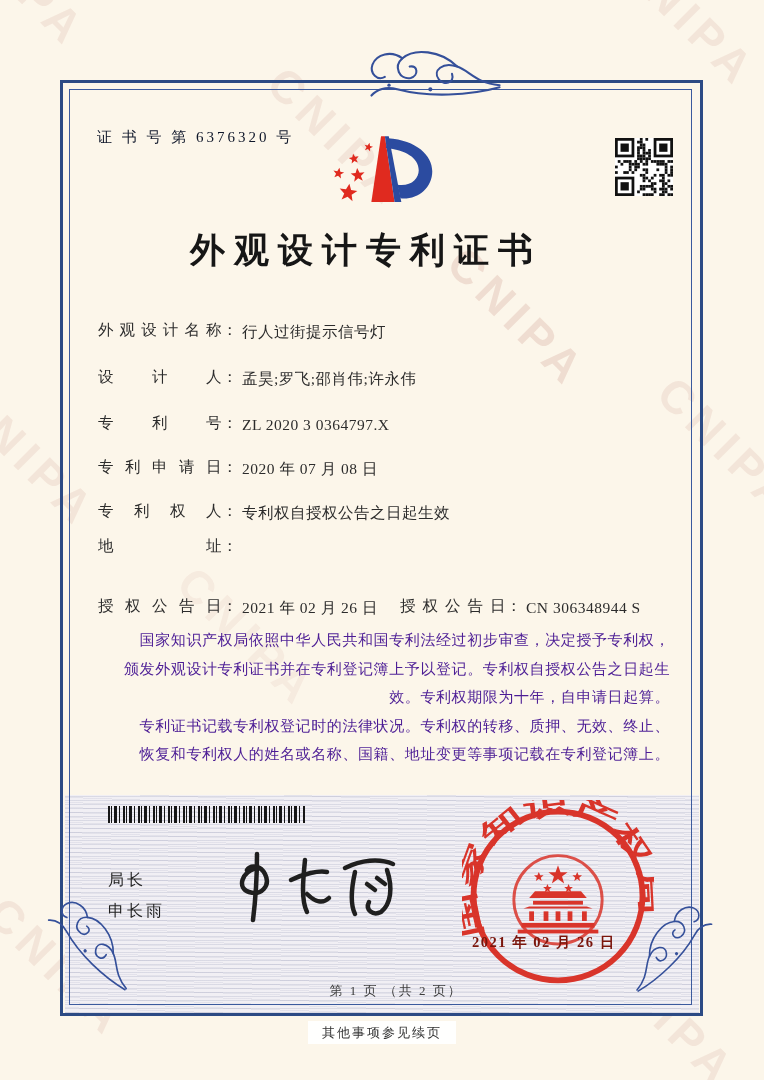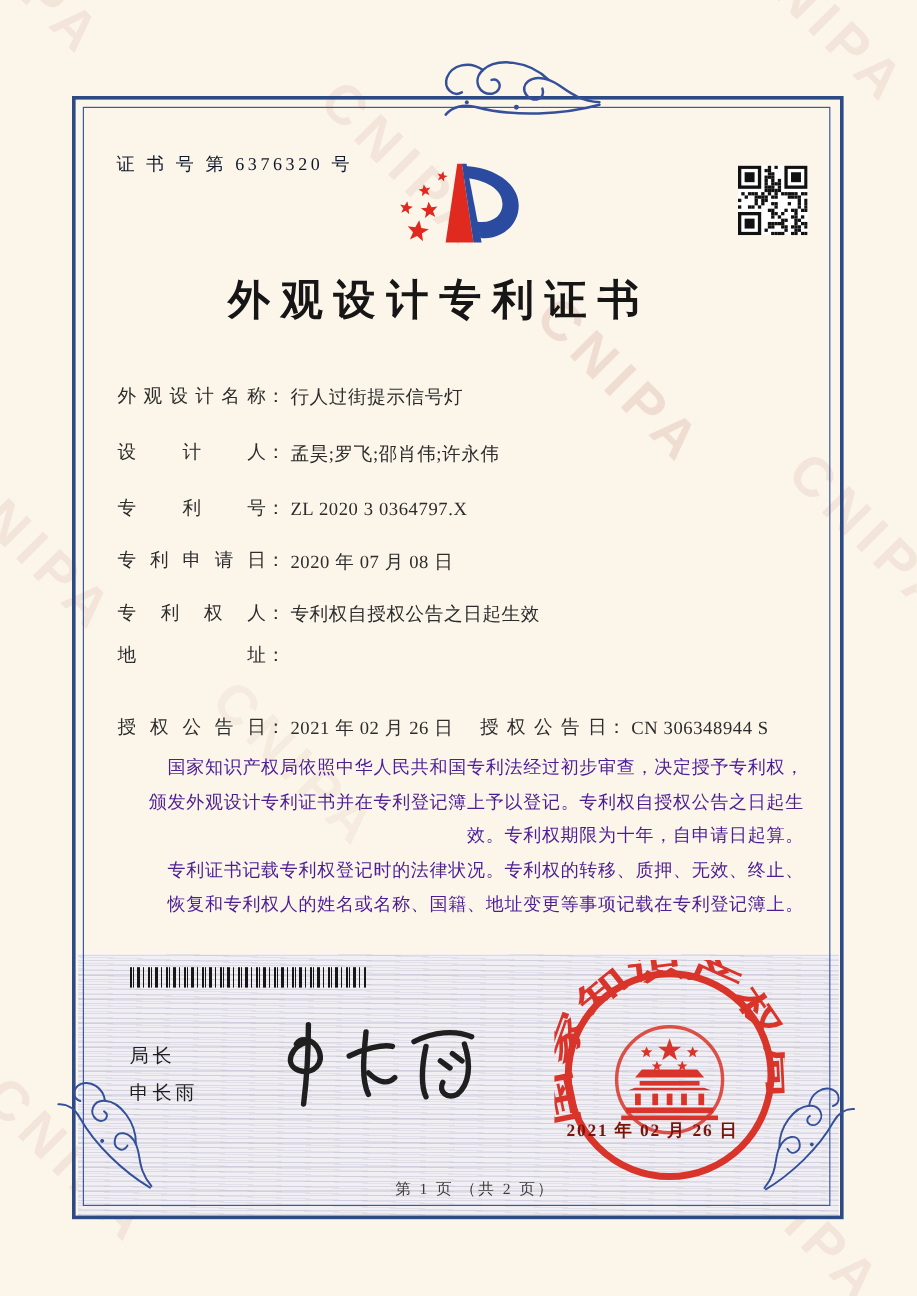--- a/index.html
+++ b/index.html
@@ -354,14 +354,15 @@
       <rect x="-2.5" y="12" width="5" height="10"></rect>
         <rect x="10" y="12" width="5" height="10"></rect>
       <rect x="25" y="12" width="5" height="10"></rect>
       <rect x="-38" y="24" width="76" height="5"></rect>
       <rect x="-42" y="31" width="84" height="4"></rect>
     </g>
   </svg>
   <div class="seal-date">2021 年 02 月 26 日</div>
 
   <div class="pageinfo">第 1 页 （共 2 页）</div>
+  <div class="note"><span>其他事项参见续页</span></div>
 
 </div>
 
 </body></html>

